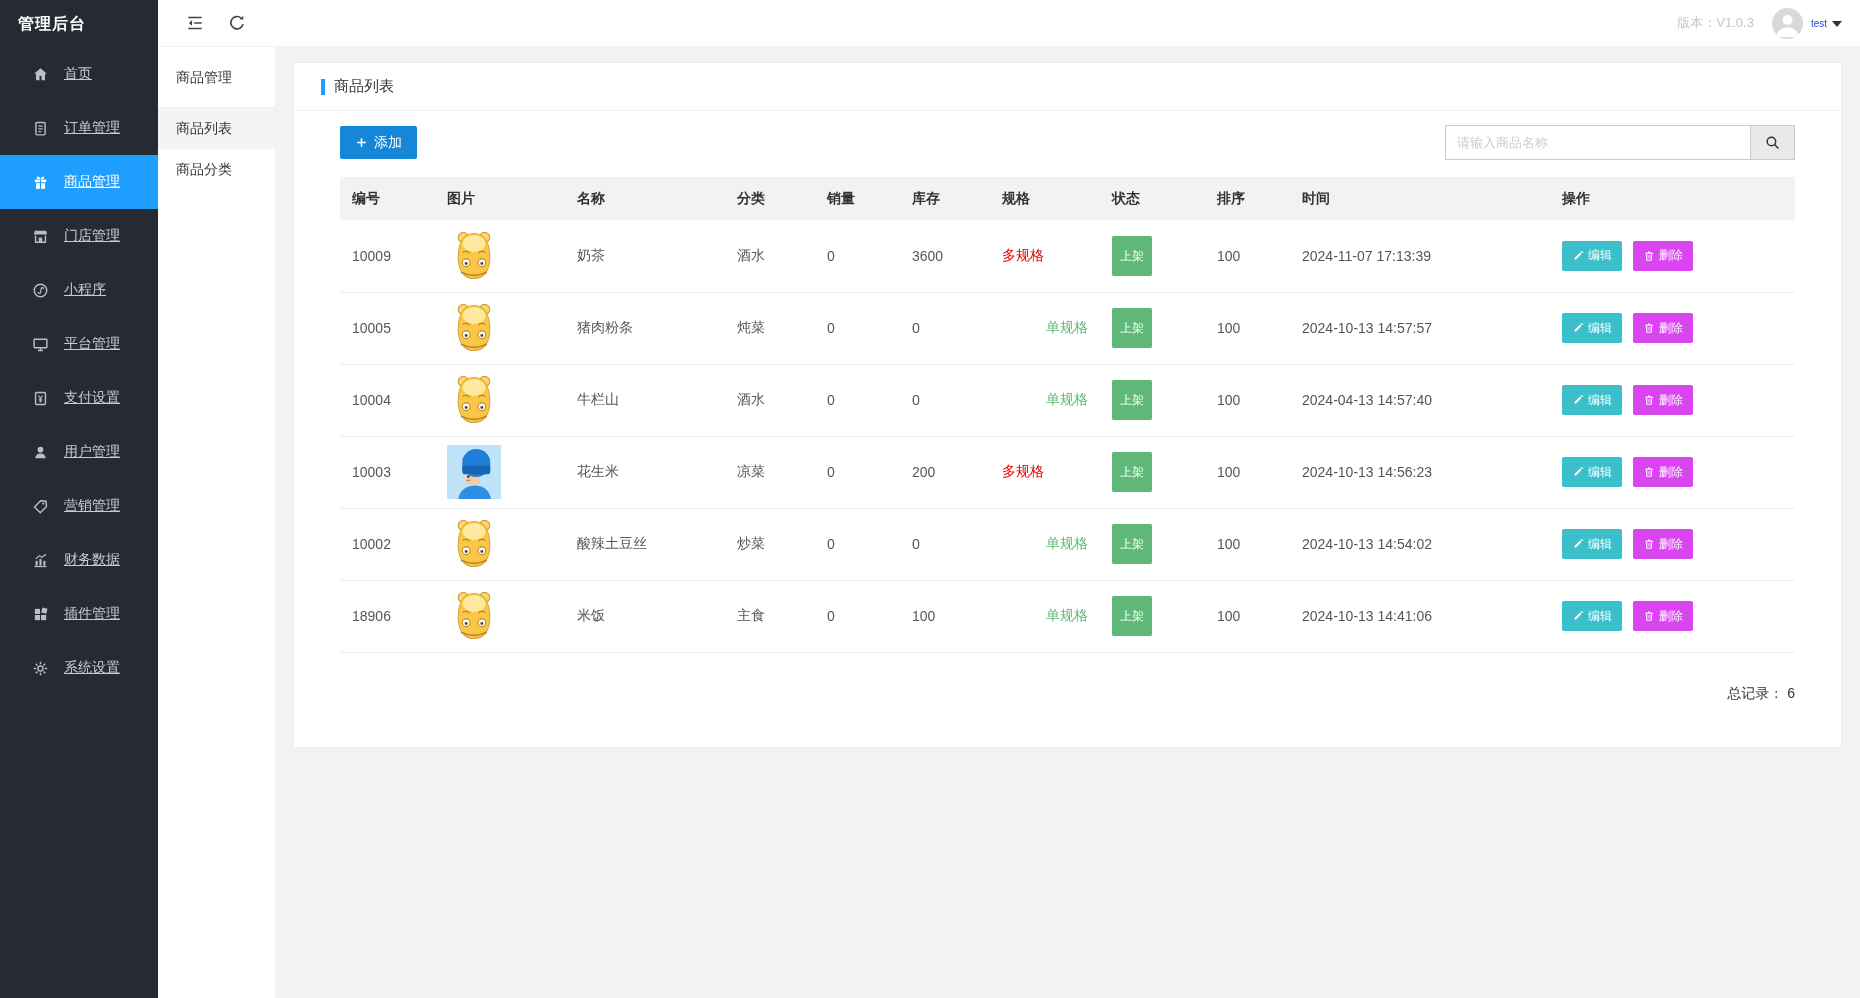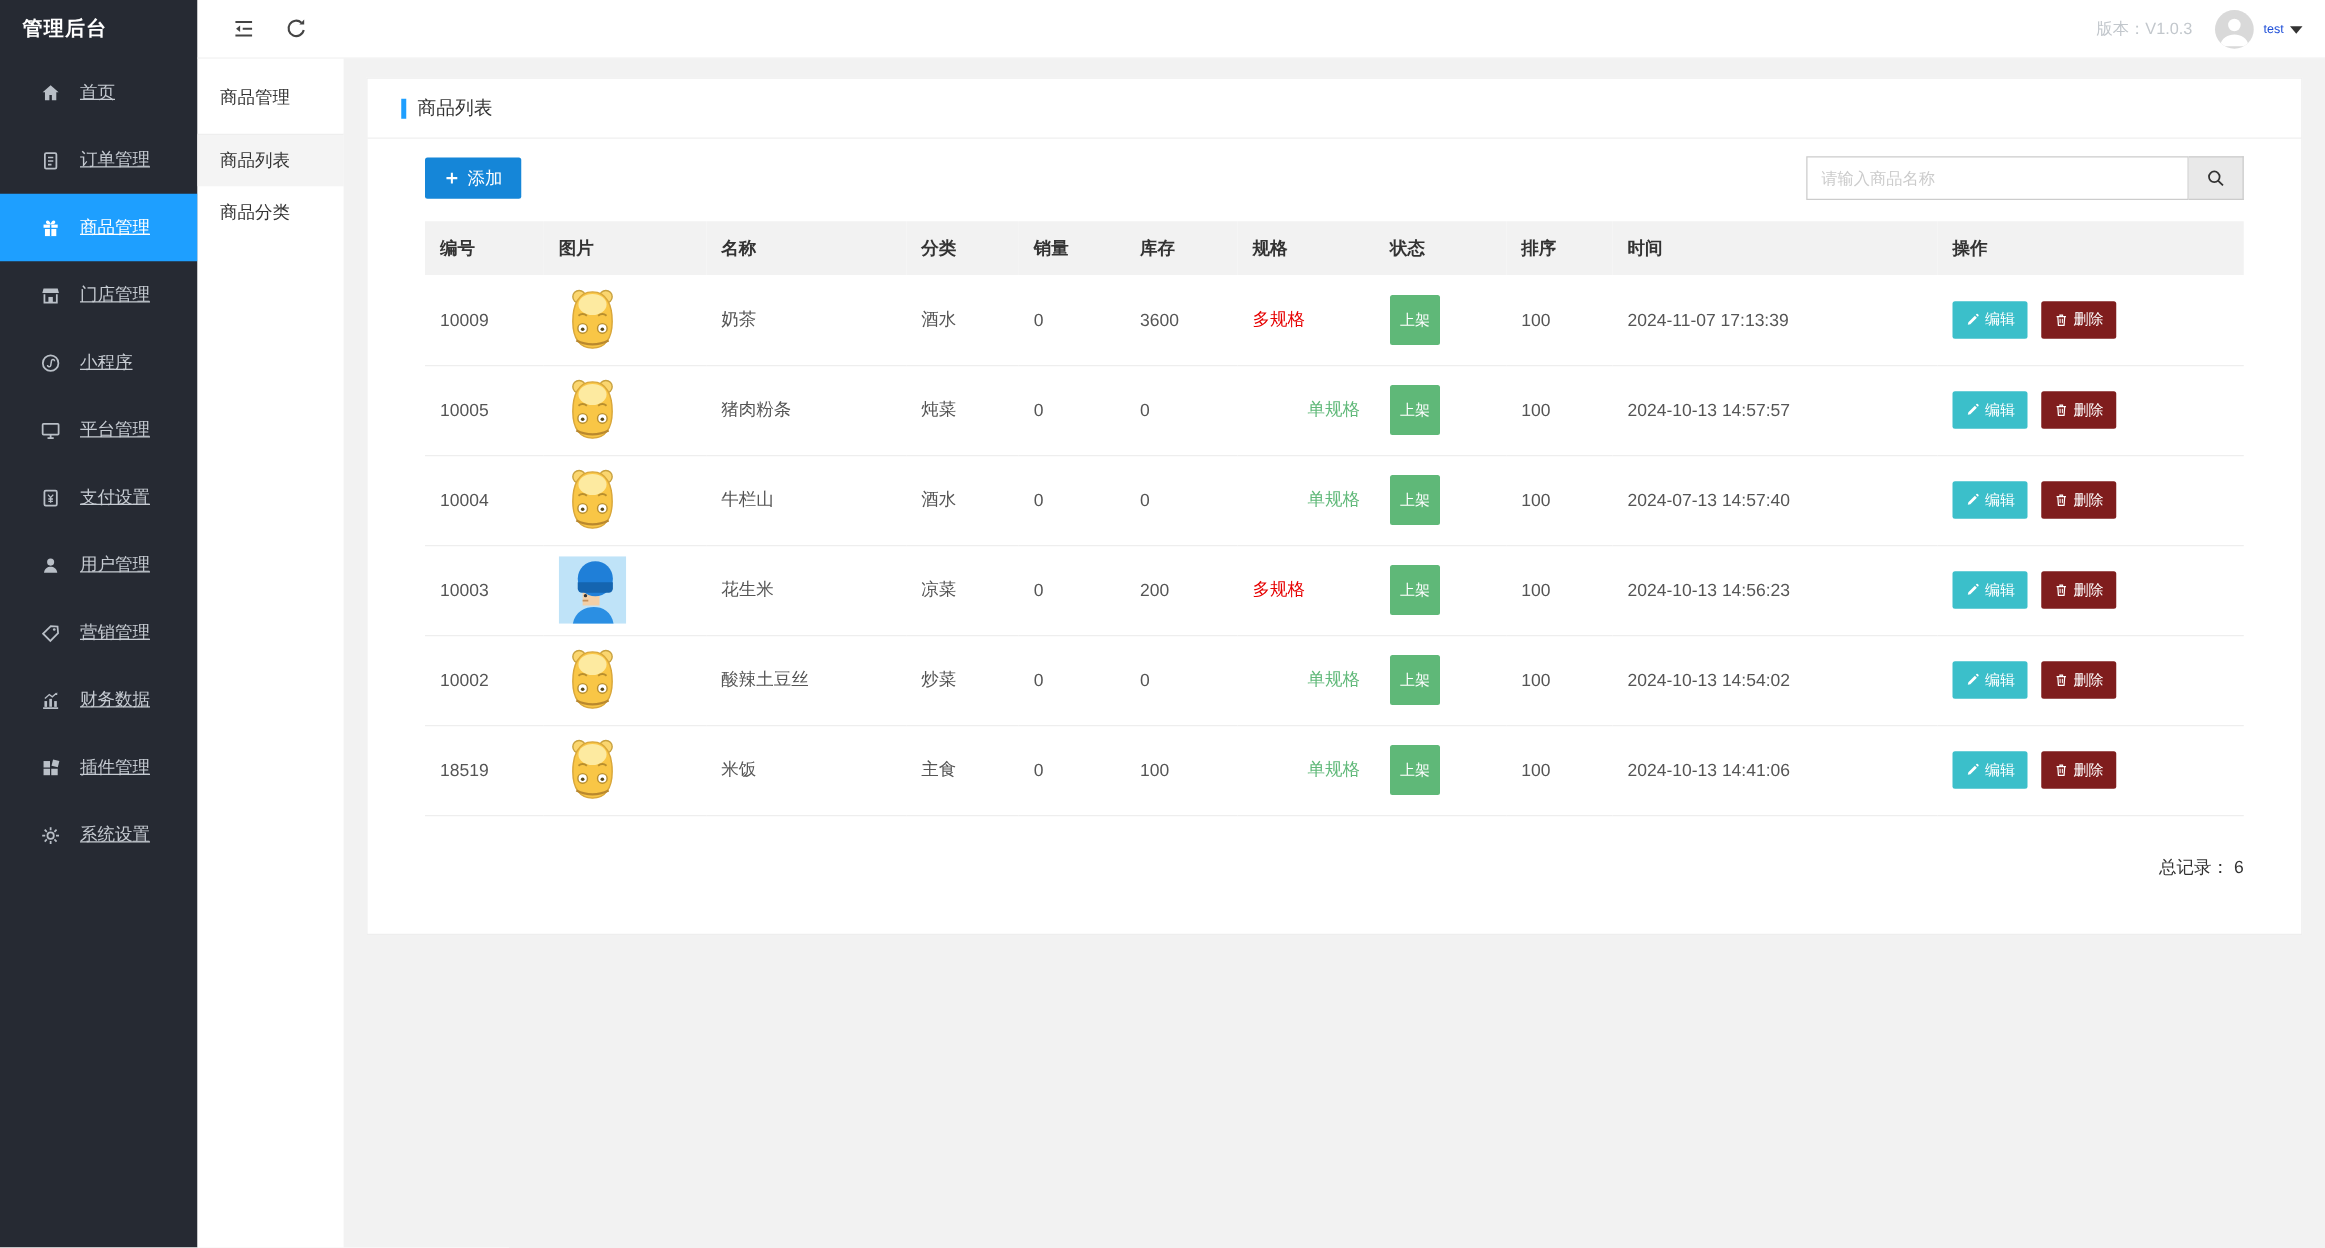--- a/index.html
+++ b/index.html
@@ -58,21 +58,21 @@
   tbody td { height:72px; border-bottom:1px solid #eee; font-size:14px; color:#555; padding-left:12px; }
   .c-id{width:95px} .c-img{width:130px} .c-name{width:160px} .c-cat{width:90px} .c-sales{width:85px}
   .c-stock{width:90px} .c-spec{width:110px} .c-status{width:105px} .c-sort{width:85px} .c-time{width:260px} .c-op{width:auto}
   .prod-img { width:54px; height:54px; display:inline-block; vertical-align:middle; }
   .prod-img svg { width:100%; height:100%; display:block; }
   .spec.multi { color:#e60000; }
   .spec.single { color:#5FB878;margin-left:44px; }
   .badge-on { display:inline-block; background:#5FB878; color:#fff; font-size:12px; padding:14px 8px; border-radius:2px; line-height:1; }
   .btn-edit, .btn-del { display:inline-flex; align-items:center; gap:4px; border:none; color:#fff; font-size:12px; height:30px; padding:0 10px; border-radius:2px; cursor:pointer; font-family:inherit; }
   .btn-edit { background:#3bbfca; margin-right:7px; }
-  .btn-del { background:#7f1d1d; }
+  .btn-del { background:#d946ef; }
   .btn-edit .ic, .btn-del .ic { width:12px; height:12px; color:#fff; }
 
   .total-row { text-align:right; padding-top:32px; font-size:14px; color:#333; }
   .total-row .num { margin-left:4px; }
 </style>
 </head>
 <body>
 
 <aside class="sidebar">
   <div class="brand">管理后台</div>
@@ -369,21 +369,21 @@
                         <circle cx="31" cy="30.6" r="1.3" fill="#5b4a18"></circle>
                         <path d="M12.5 38.5q11.5 5.6 23 0" stroke="#b9882e" stroke-width="1.6"></path>
                       </svg></span></td>
     <td>牛栏山</td>
     <td>酒水</td>
     <td>0</td>
     <td>0</td>
     <td><span class="spec single">单规格</span></td>
     <td><span class="badge-on">上架</span></td>
     <td>100</td>
-    <td>2024-07-13 14:57:40</td>
+    <td>2024-04-13 14:57:40</td>
     <td>
       <button class="btn-edit">
         <span class="ic"><svg viewBox="0 0 24 24" fill="none">
                           <path d="m4.5 19.5.9-4L15.8 5l3.2 3.2L8.5 18.6zM17.3 3.5l3.2 3.2 1-1a1.4 1.4 0 0 0 0-2l-1.2-1.2a1.4 1.4 0 0 0-2 0z" fill="currentColor"></path>
                         </svg></span>
         <span>编辑</span>
       </button>
       <button class="btn-del">
         <span class="ic"><svg viewBox="0 0 24 24" fill="none">
                           <path d="M4.5 6.5h15M10 6V4h4v2" stroke="currentColor" stroke-width="2"></path>
@@ -467,21 +467,21 @@
                           <path d="M4.5 6.5h15M10 6V4h4v2" stroke="currentColor" stroke-width="2"></path>
                           <path d="m6.5 6.5 1 14h9l1-14" stroke="currentColor" stroke-width="2"></path>
                           <path d="M10.2 10v7M13.8 10v7" stroke="currentColor" stroke-width="1.6"></path>
                         </svg></span>
         <span>删除</span>
       </button>
     </td>
   </tr>
 
   <tr>
-    <td>18519</td>
+    <td>18906</td>
     <td><span class="prod-img"><svg viewBox="0 0 48 48" fill="none">
                         <rect width="48" height="48" fill="#ffffff"></rect>
                         <circle cx="14.5" cy="7.5" r="4.5" fill="#fbd66f" stroke="#c9a23f"></circle>
                         <circle cx="33.5" cy="7.5" r="4.5" fill="#fbd66f" stroke="#c9a23f"></circle>
                         <path d="M24 4C13.5 4 10 14 10 25c0 12 5 19 14 19s14-7 14-19C38 14 34.5 4 24 4z" fill="#f9c646" stroke="#d8a63a"></path>
                         <ellipse cx="24" cy="13" rx="10" ry="7.5" fill="#fdeaa0"></ellipse>
                         <path d="M14 21q3-2.4 6 0M28 21q3-2.4 6 0" stroke="#b98f2e" stroke-width="1.4"></path>
                         <circle cx="17" cy="30" r="3.4" fill="#fff" stroke="#b98f2e"></circle>
                         <circle cx="31" cy="30" r="3.4" fill="#fff" stroke="#b98f2e"></circle>
                         <circle cx="17" cy="30.6" r="1.3" fill="#5b4a18"></circle>

